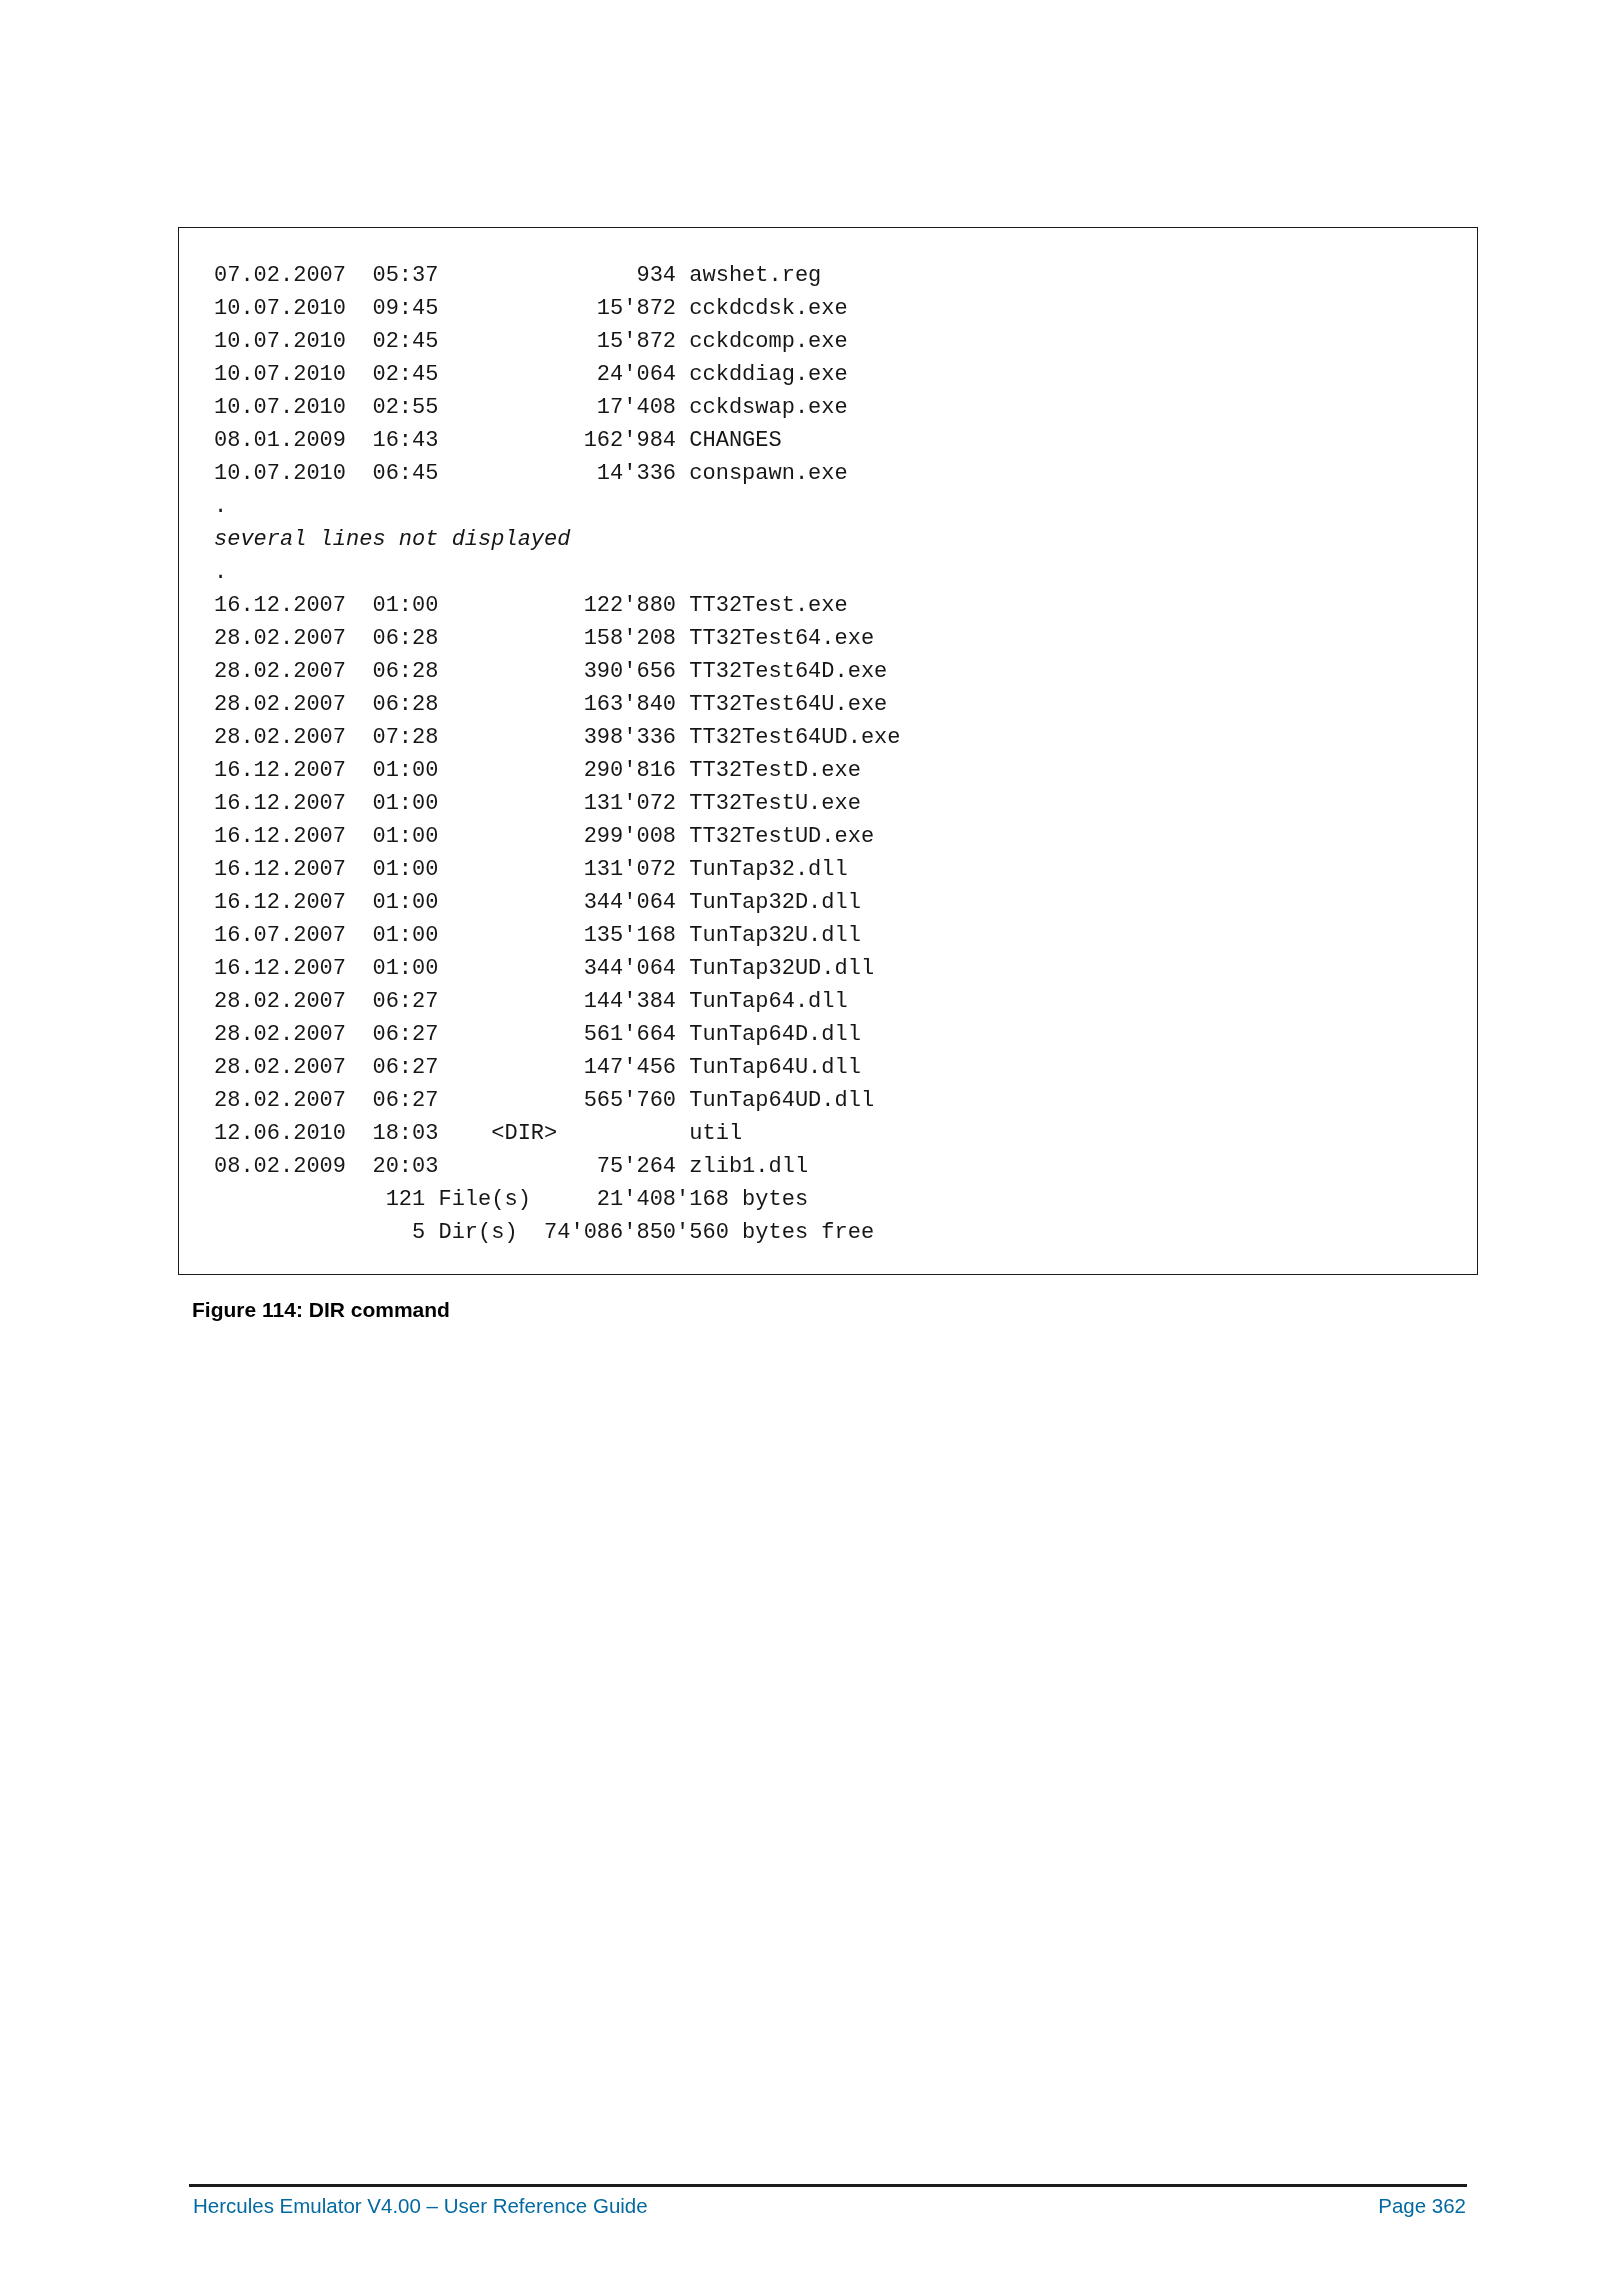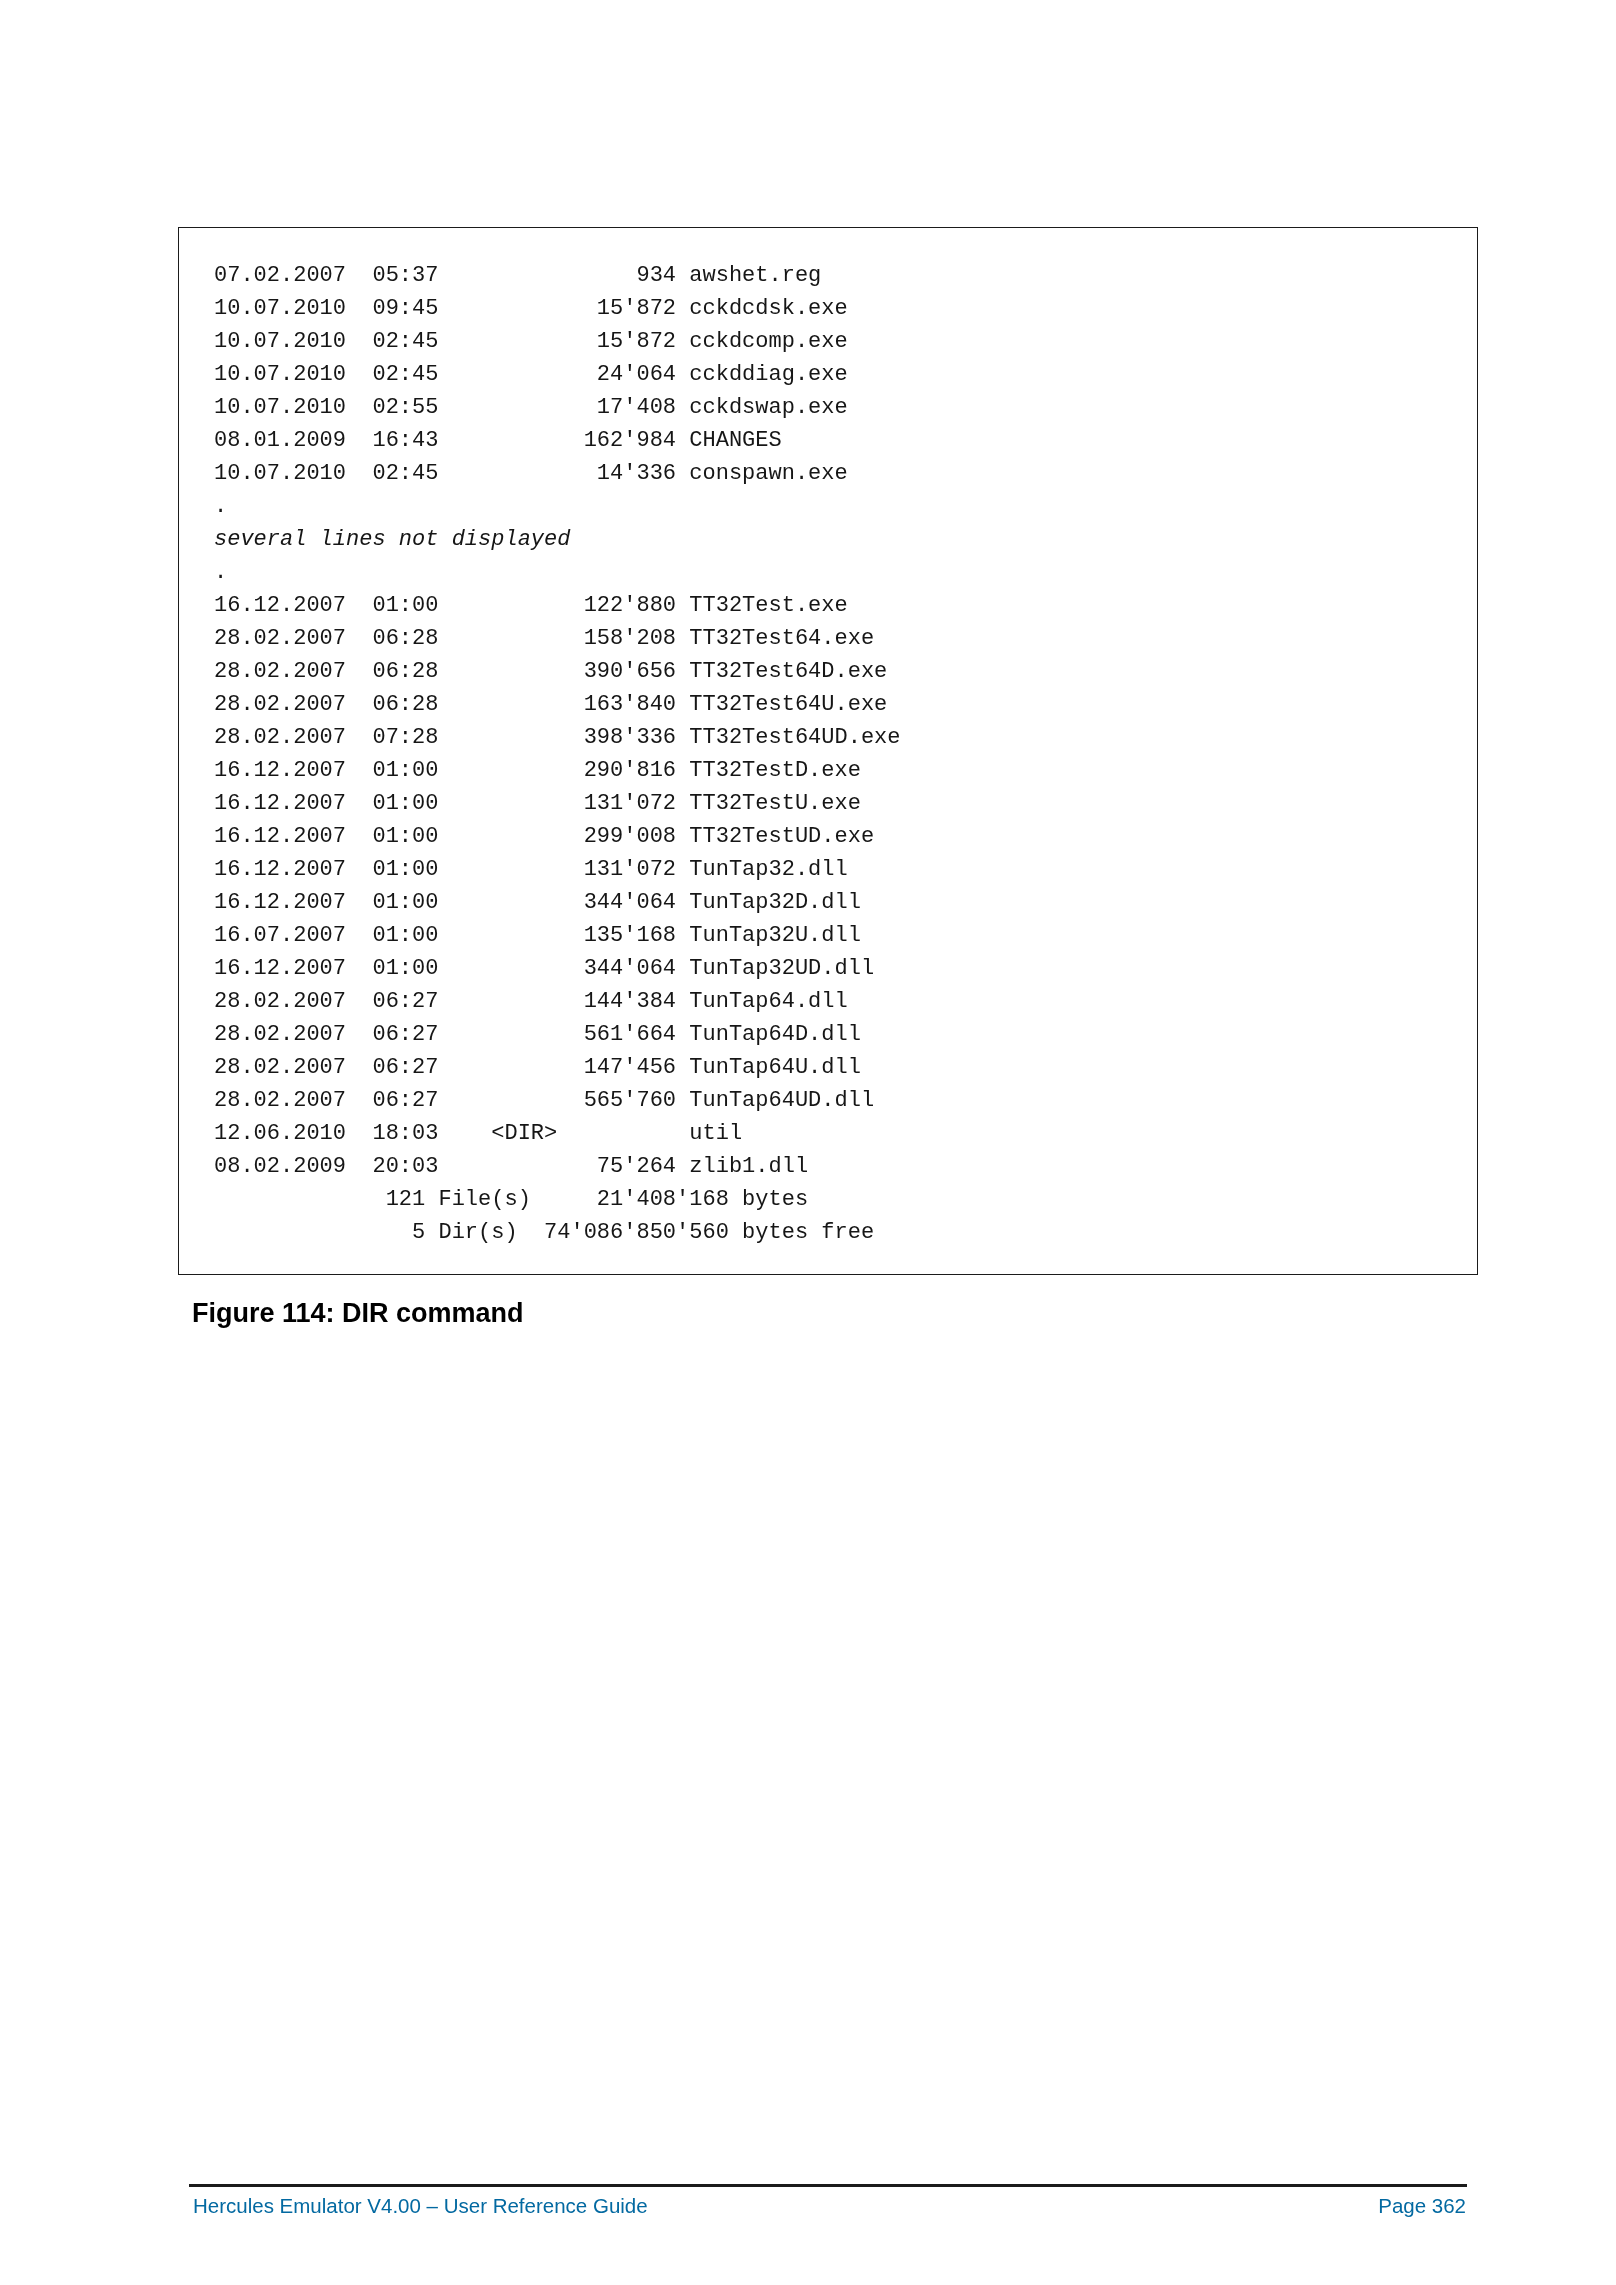--- a/index.html
+++ b/index.html
@@ -40,21 +40,21 @@
     height: 33px;
   }
   .listing .line.note {
     font-style: italic;
   }
   .caption {
     position: absolute;
     left: 192px;
     top: 1298px;
     font-family: "Liberation Sans", sans-serif;
-    font-size: 27px;
+    font-size: 21px;
     font-weight: bold;
     color: #000000;
     white-space: nowrap;
   }
   .footer-rule {
     position: absolute;
     left: 189px;
     top: 2184px;
     width: 1278px;
     height: 2.8px;
@@ -80,21 +80,21 @@
 <div class="page">
 
   <div class="dir-box">
     <div class="listing" id="listing">
         <div class="line">07.02.2007  05:37               934 awshet.reg</div>
         <div class="line">10.07.2010  09:45            15'872 cckdcdsk.exe</div>
         <div class="line">10.07.2010  02:45            15'872 cckdcomp.exe</div>
         <div class="line">10.07.2010  02:45            24'064 cckddiag.exe</div>
         <div class="line">10.07.2010  02:55            17'408 cckdswap.exe</div>
         <div class="line">08.01.2009  16:43           162'984 CHANGES</div>
-        <div class="line">10.07.2010  02:45            14'336 conspawn.exe</div>
+        <div class="line">10.07.2010  06:45            14'336 conspawn.exe</div>
         <div class="line">.</div>
         <div class="line note">several lines not displayed</div>
         <div class="line">.</div>
         <div class="line">16.12.2007  01:00           122'880 TT32Test.exe</div>
         <div class="line">28.02.2007  06:28           158'208 TT32Test64.exe</div>
         <div class="line">28.02.2007  06:28           390'656 TT32Test64D.exe</div>
         <div class="line">28.02.2007  06:28           163'840 TT32Test64U.exe</div>
         <div class="line">28.02.2007  07:28           398'336 TT32Test64UD.exe</div>
         <div class="line">16.12.2007  01:00           290'816 TT32TestD.exe</div>
         <div class="line">16.12.2007  01:00           131'072 TT32TestU.exe</div>

